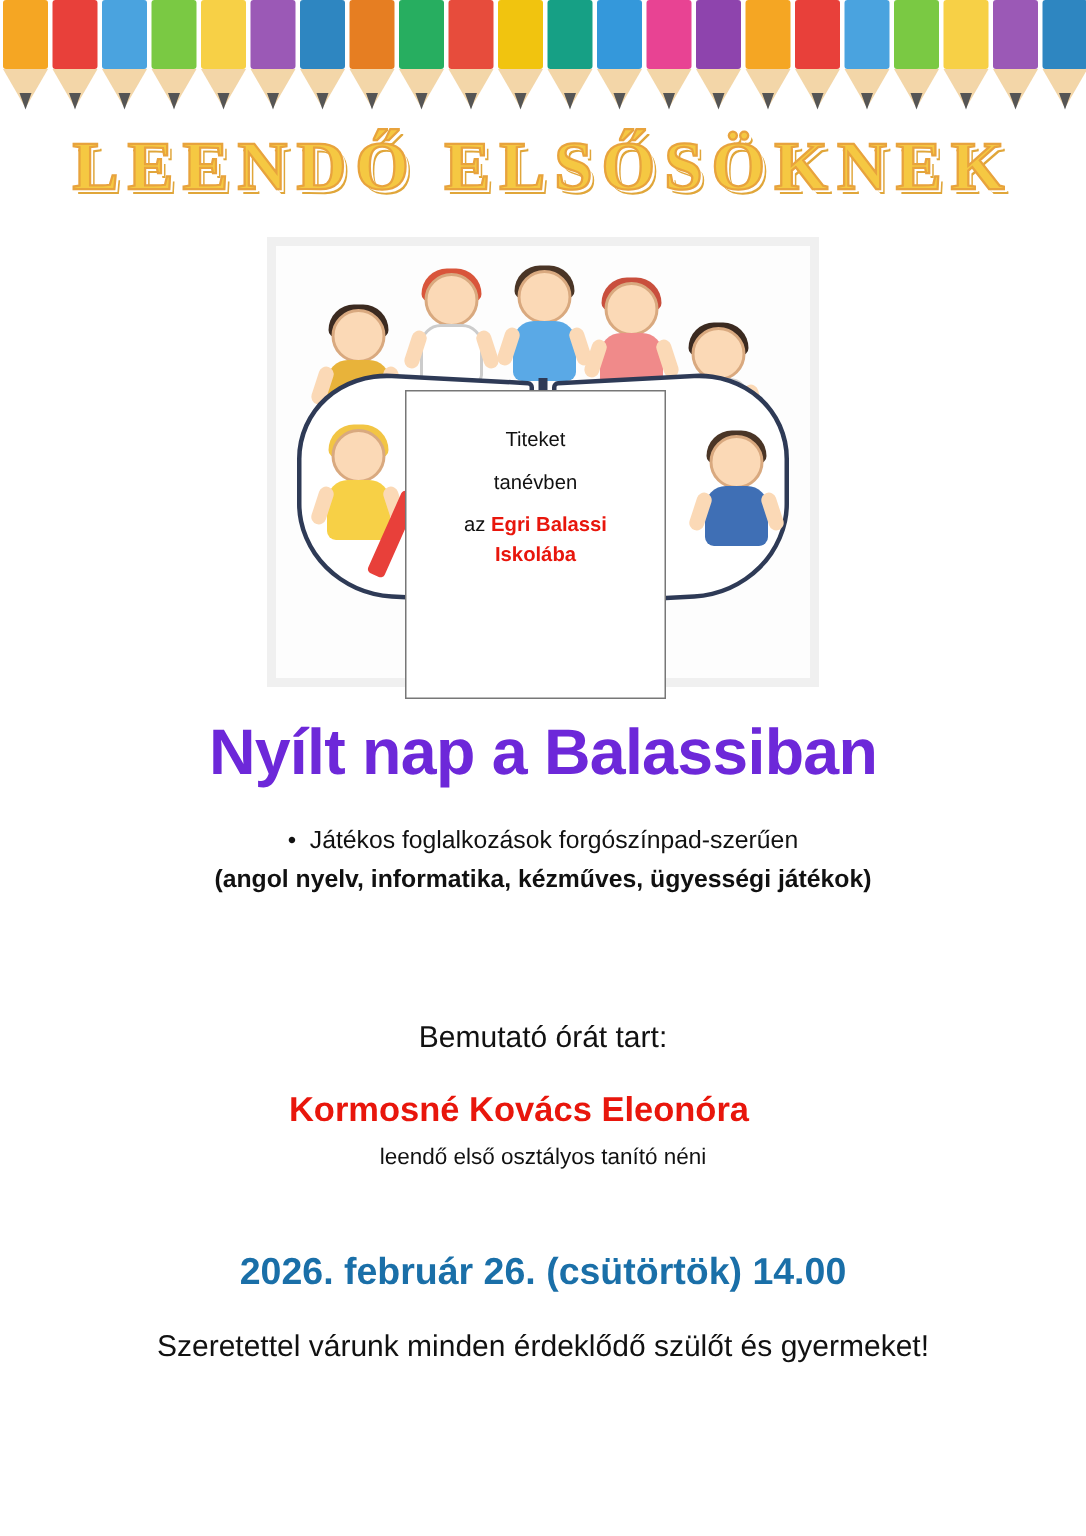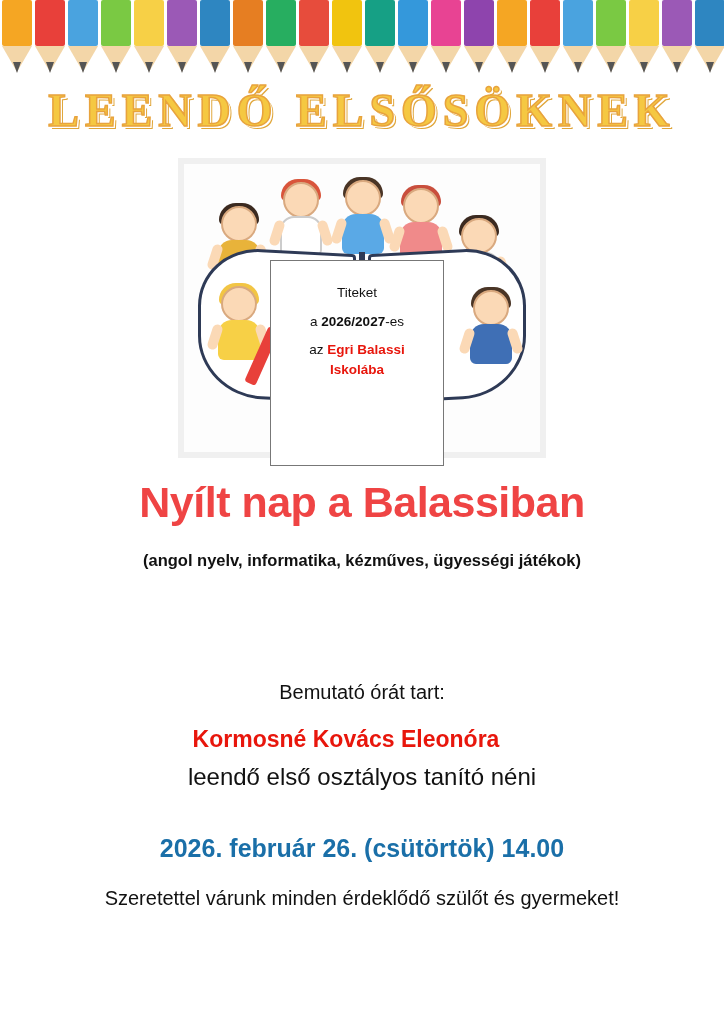--- a/index.html
+++ b/index.html
@@ -218,21 +218,21 @@
 
   
   .headline {
     position: absolute;
     top: 478px;
     left: 0;
     width: 724px;
     text-align: center;
     font-size: 43px;
     font-weight: bold;
-    color: #ef4444;
+    color: #6d28d9;
     letter-spacing: -0.5px;
   }
 
   .bullets {
     position: absolute;
     top: 548px;
     left: 0;
     width: 724px;
     text-align: center;
     font-size: 16.5px;
@@ -265,21 +265,21 @@
     font-size: 23px;
     font-weight: bold;
     color: #e8160c;
   }
   .presenter-role {
     position: absolute;
     top: 763px;
     left: 0;
     width: 724px;
     text-align: center;
-    font-size: 24px;
+    font-size: 15px;
     color: #111;
   }
   .date-line {
     position: absolute;
     top: 834px;
     left: 0;
     width: 724px;
     text-align: center;
     font-size: 25px;
     font-weight: bold;
@@ -480,29 +480,30 @@
       <div class="head"></div>
       <div class="body-sh" style="background:#3f6fb5;"></div>
       <div class="arm l" style="background:#fbd9b6;"></div>
       <div class="arm r" style="background:#fbd9b6;"></div>
     </div>
   </div>
 
   <div class="caption-box">
     <p class="line">Titeket</p>
     <div class="gap"></div>
-    <p class="line"><span>a </span><b>2026/2027</b><span>-es</span></p>
+    <p class="line">tanévben</p>
     <div class="gap"></div>
     <p class="line"><span>az </span><span class="school">Egri Balassi</span></p>
     <p class="line school">Iskolába</p>
   </div>
 
   <div class="headline">Nyílt nap a Balassiban</div>
 
   <div class="bullets">
+    <div class="bul">Játékos foglalkozások forgószínpad-szerűen</div>
     <div class="plain">(angol nyelv, informatika, kézműves, ügyességi játékok)</div>
   </div>
 
   <div class="presenter-intro">Bemutató órát tart:</div>
   <div class="presenter-name">Kormosné Kovács Eleonóra</div>
   <div class="presenter-role">leendő első osztályos tanító néni</div>
 
   <div class="date-line">2026. február 26. (csütörtök) 14.00</div>
 
   <div class="closing">Szeretettel várunk minden érdeklődő szülőt és gyermeket!</div>

